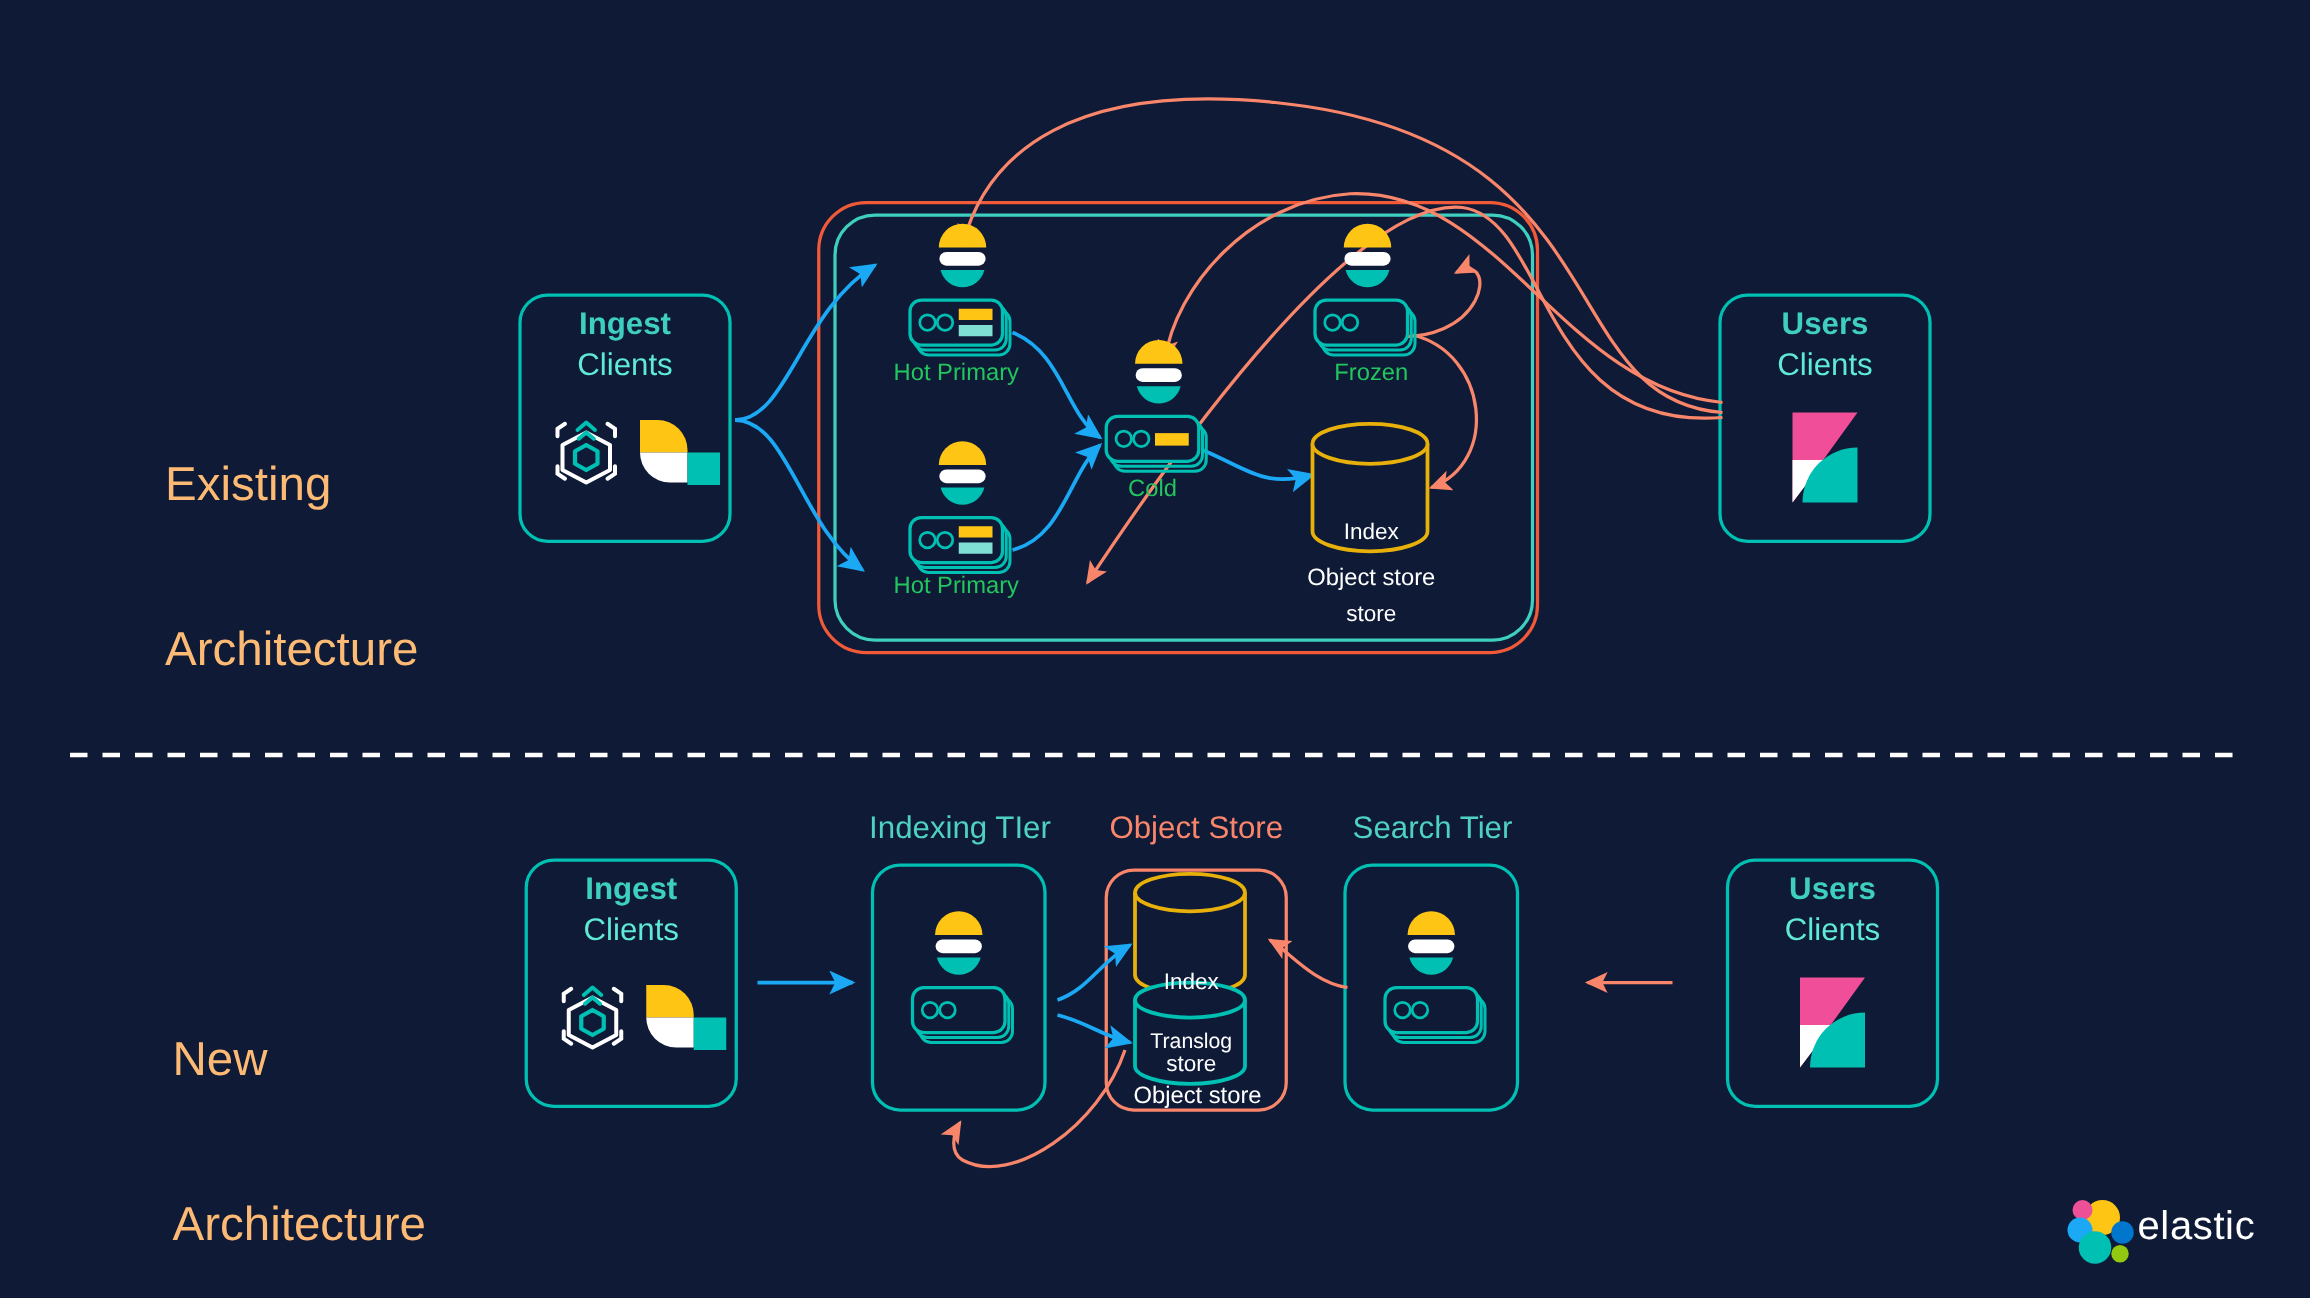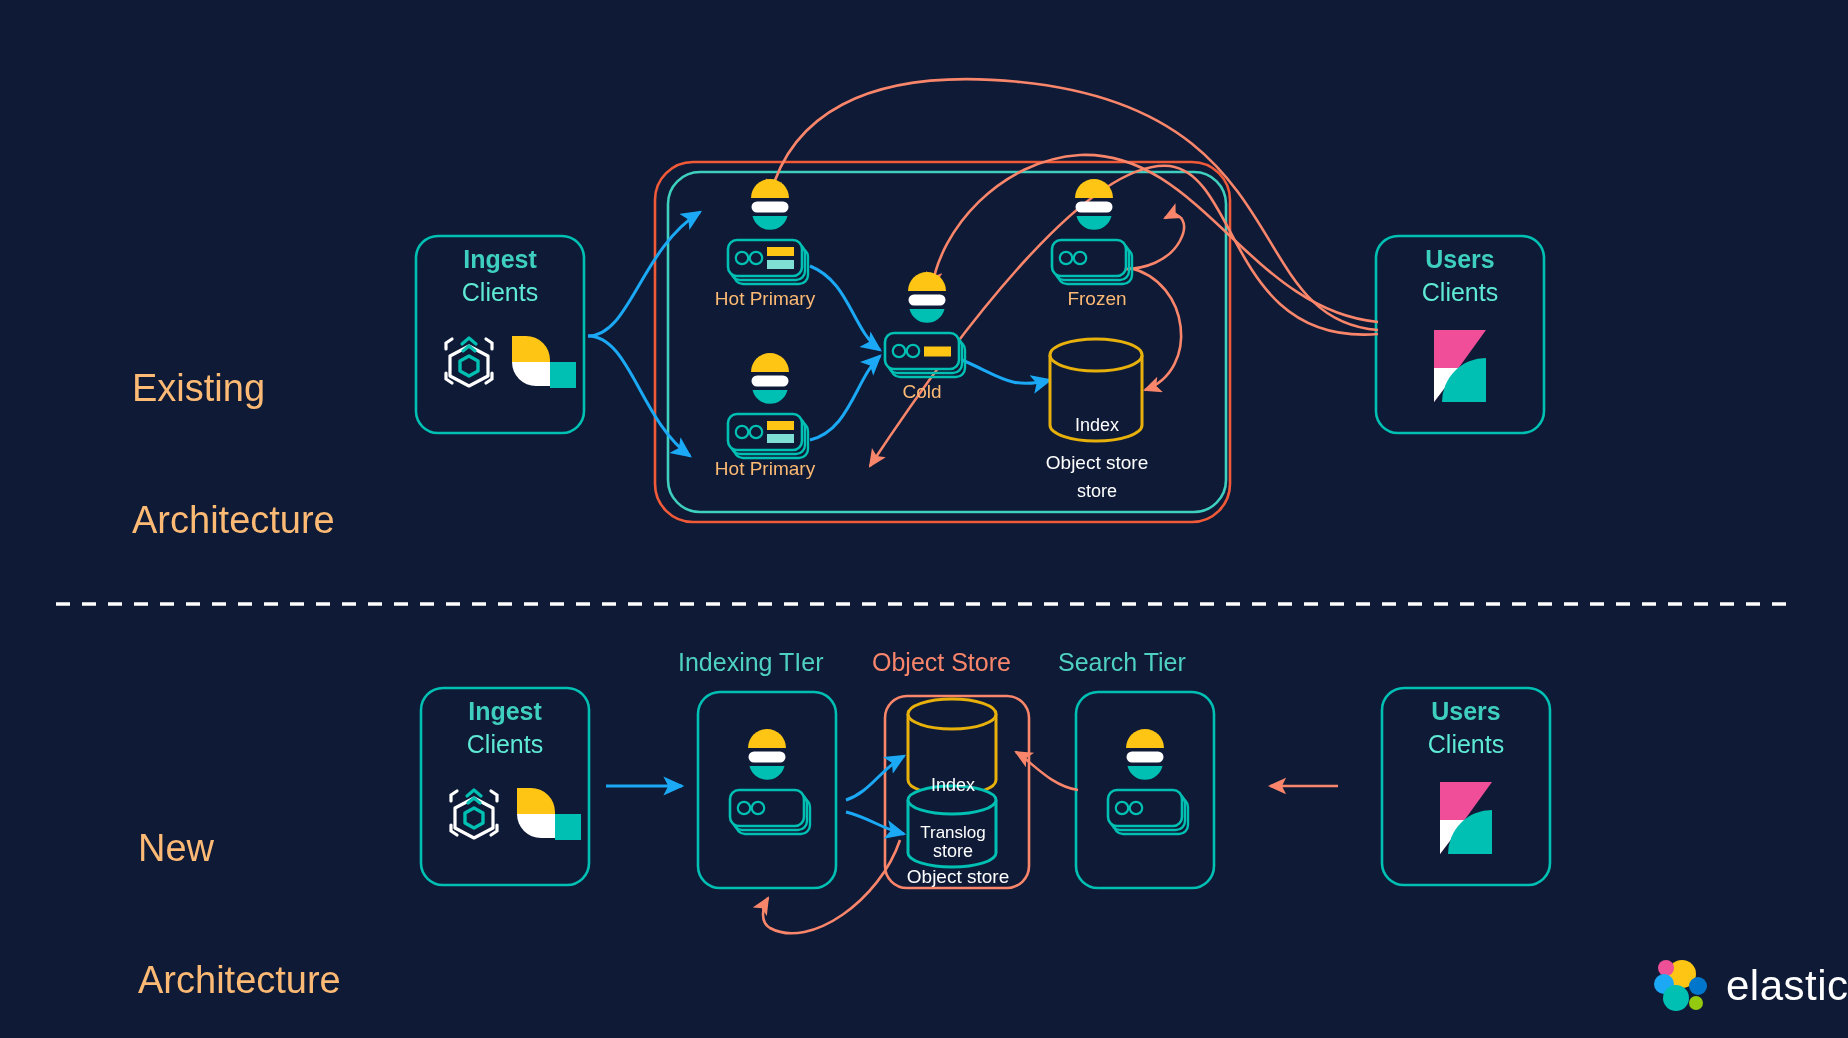--- a/index.html
+++ b/index.html
@@ -7,30 +7,30 @@
     width:1848px;height:1038px;overflow:hidden;position:relative;
     font-family:"Liberation Sans","DejaVu Sans",sans-serif;
     color:#ffffff;
   }
   #stage{position:absolute;left:0;top:0;width:1848px;height:1038px;}
   svg#art{position:absolute;left:0;top:0;width:1848px;height:1038px;}
   .lbl{position:absolute;white-space:pre;}
   .section-title{font-size:38px;line-height:44px;color:#fdba74;font-weight:400;}
   .box-title{font-size:25px;font-weight:700;color:#3ecfc0;text-align:center;}
   .box-sub{font-size:25px;font-weight:400;color:#5eead4;text-align:center;}
-  .node-label{font-size:19px;color:#fdba74;text-align:center;}
+  .node-label{font-size:19px;color:#22c55e;text-align:center;}
   .store-label{font-size:19px;color:#ffffff;text-align:center;}
   .cyl-text{font-size:18px;color:#ffffff;text-align:center;line-height:22px;}
-  .tier-head{font-size:25px;text-align:left;}
+  .tier-head{font-size:25px;text-align:center;}
   .teal{color:#4fd1c1;}
   .orange{color:#f9866b;}
   .white{color:#ffffff;}
   .compute-row{font-size:27px;font-weight:700;}
   .brand{position:absolute;display:flex;align-items:center;gap:12px;}
-  .brand-text{font-size:42px;color:#ffffff;letter-spacing:0.5px;margin-left:16px;}
+  .brand-text{font-size:32px;color:#ffffff;letter-spacing:0.5px;}
 </style>
 </head>
 <body>
 
 <div id="stage">
 
 <svg id="art" viewBox="0 0 1848 1038">
   <defs>
     <marker id="ahBlue" markerWidth="9" markerHeight="9" refX="6.2" refY="3.2" orient="auto">
       <path d="M0,0 L7,3.2 L0,6.4 L1.6,3.2 Z" fill="#1ba9f5"></path>

